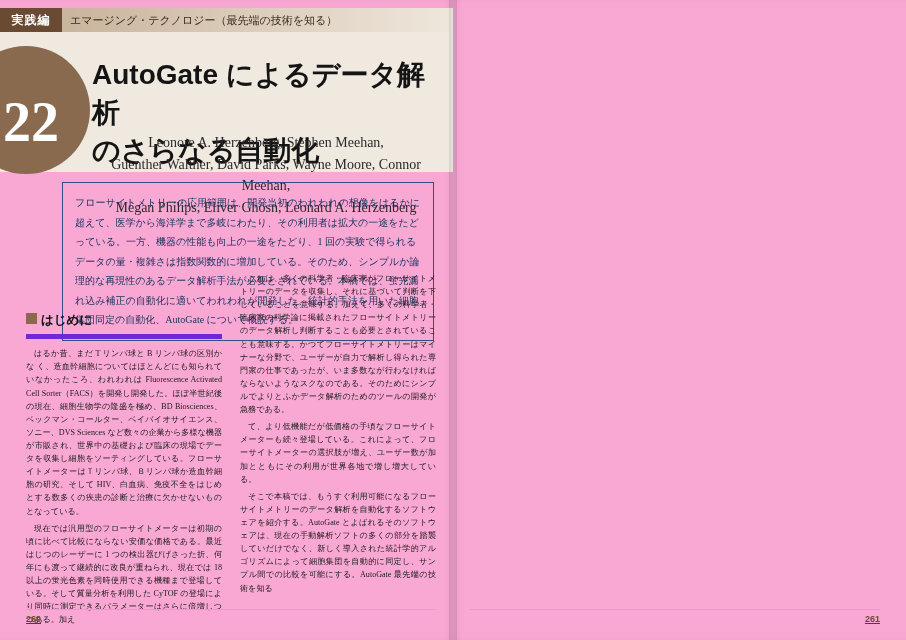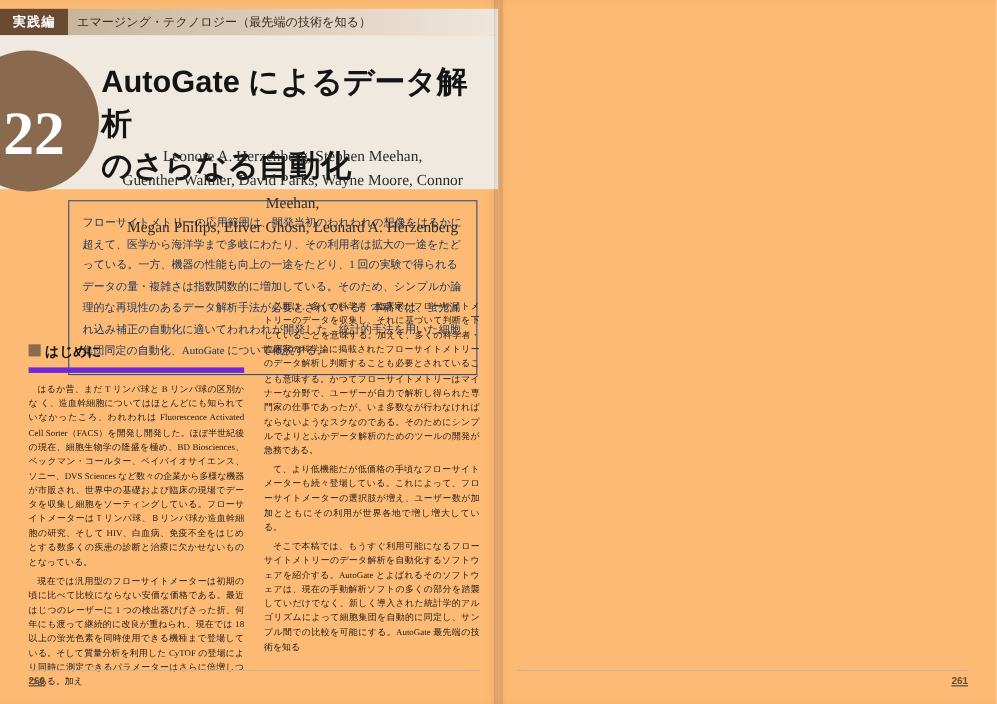--- a/index.html
+++ b/index.html
@@ -10,21 +10,21 @@
     color:#1a1a1a;
     overflow:hidden;
   }
   .page{
     position:relative;
     width:906px;height:640px;
     background:#f7f5f2;
   }
   
   .sheet{
-    position:absolute;top:0;height:640px;background:#fdba74;
+    position:absolute;top:0;height:640px;background:#f9a8d4;
   }
   .sheet.left{left:0;width:453px;box-shadow:inset -6px 0 14px -10px rgba(0,0,0,.35);}
   .sheet.right{left:453px;width:453px;box-shadow:inset 6px 0 14px -10px rgba(0,0,0,.35);}
   .gutter{
     position:absolute;left:449px;top:0;width:8px;height:640px;
     background:linear-gradient(to right,rgba(0,0,0,.10),rgba(0,0,0,.02),rgba(0,0,0,.10));
   }
 
   
   .hdr-left{

